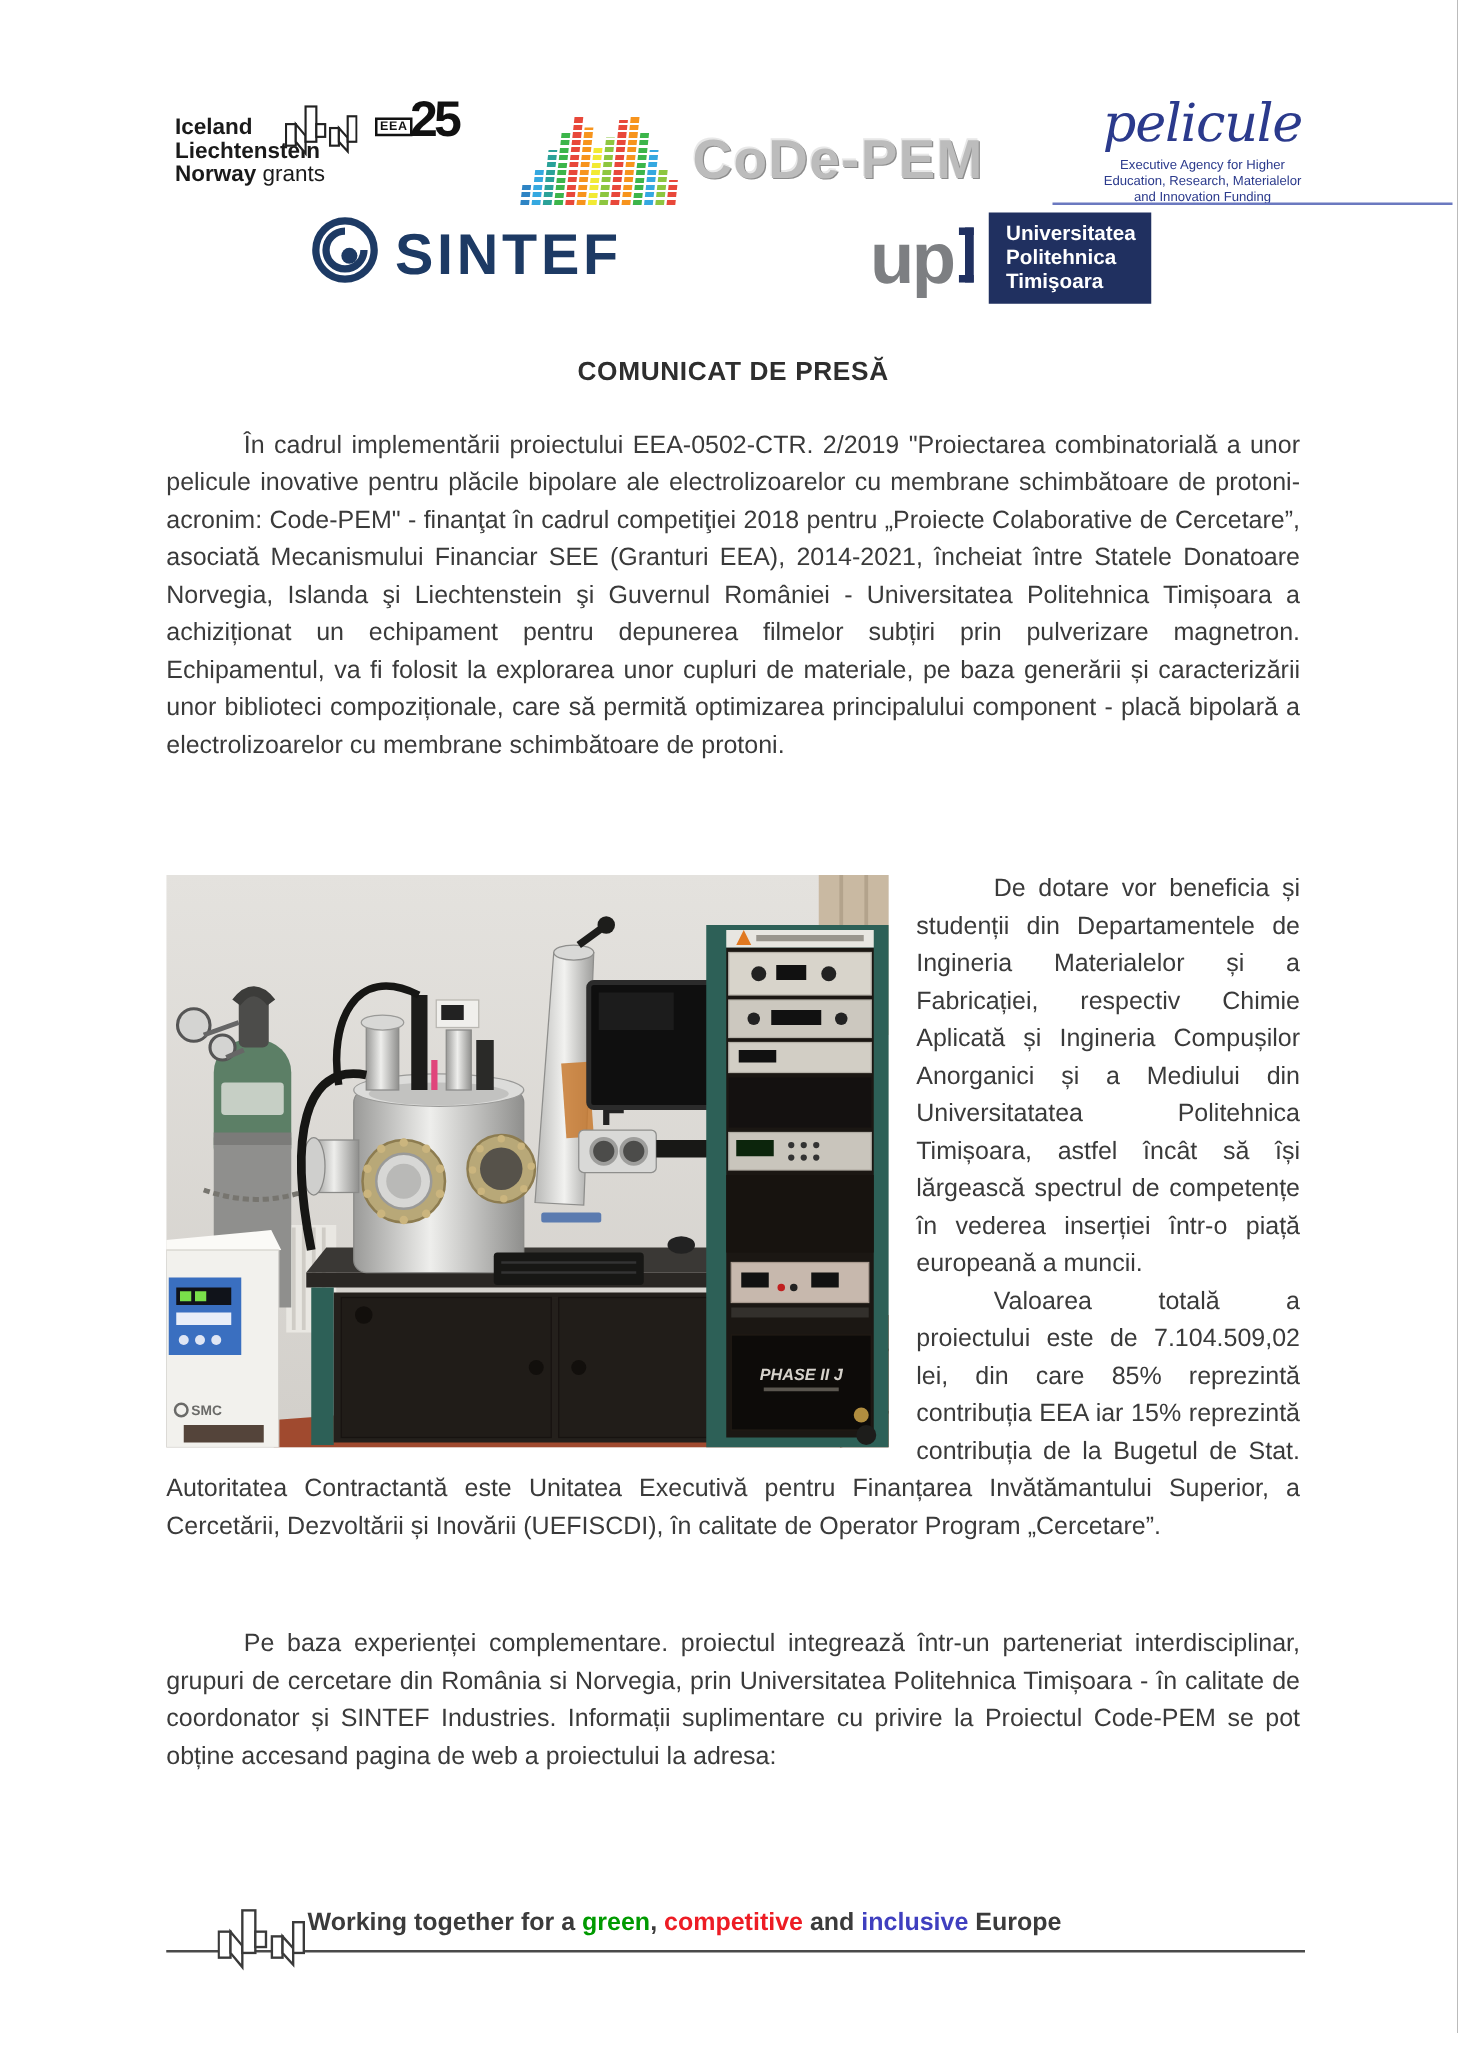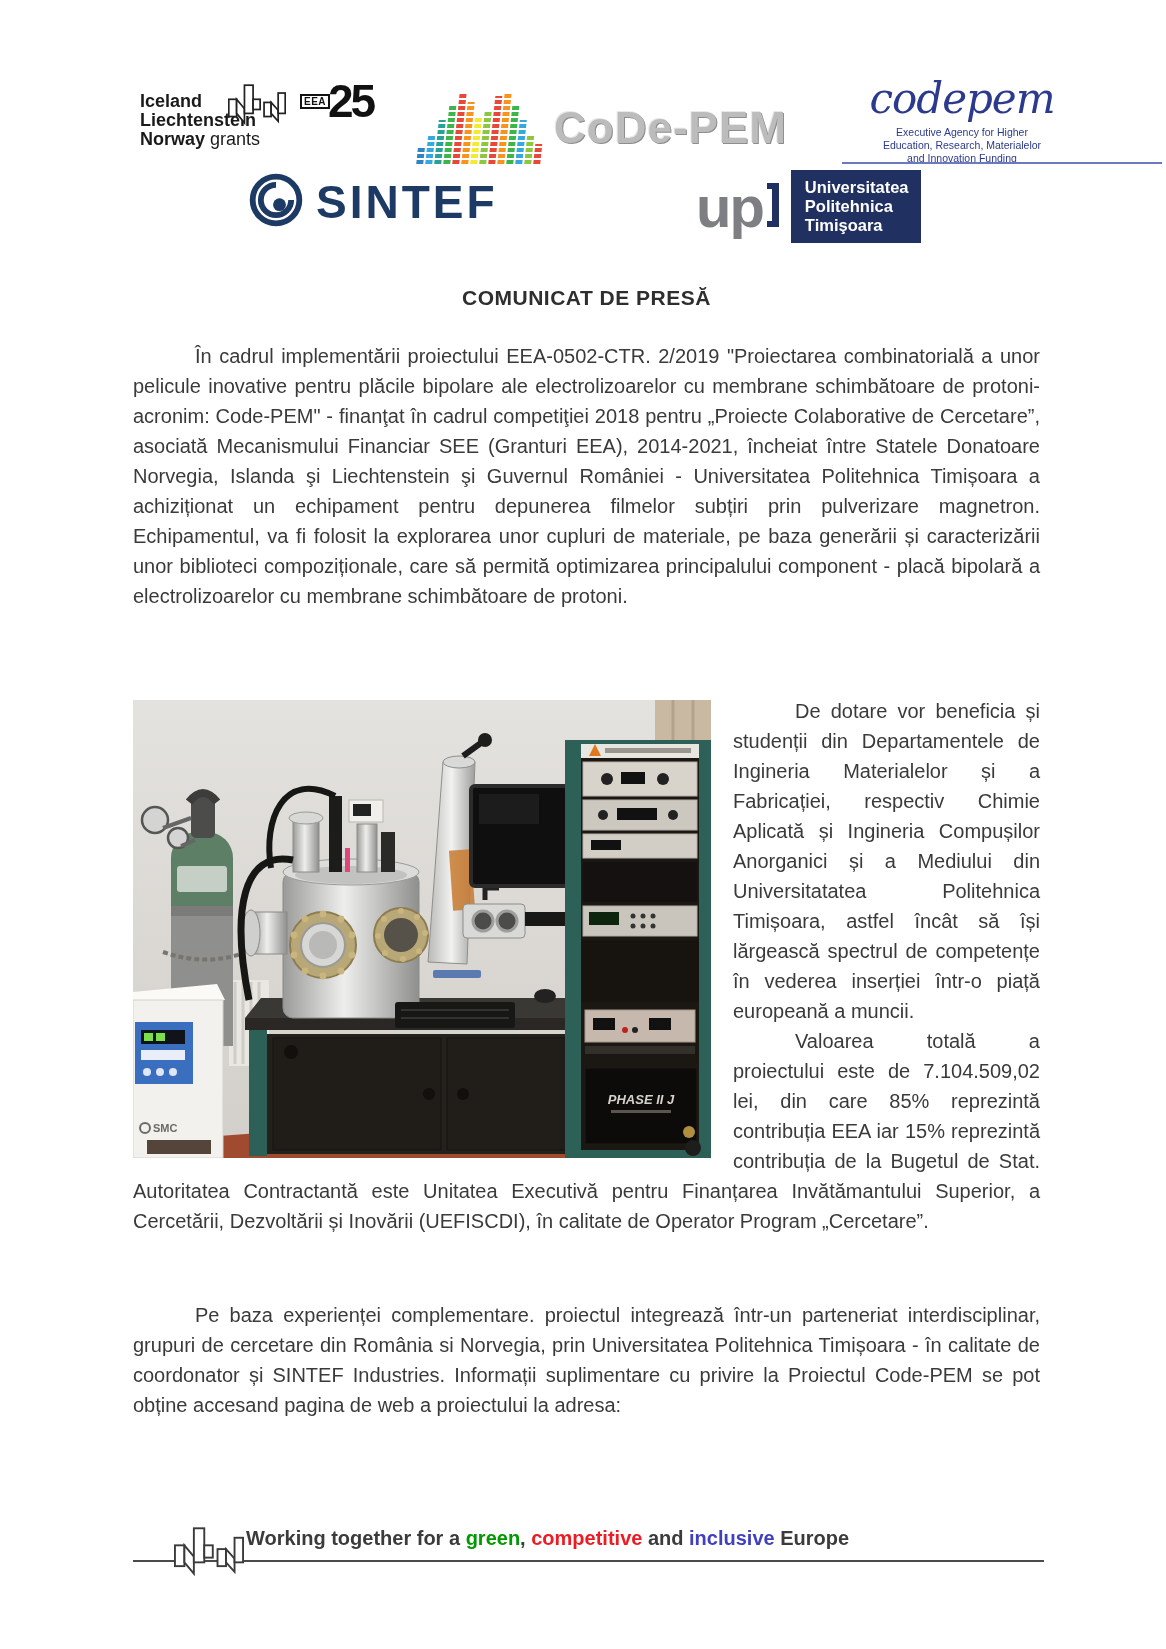--- a/index.html
+++ b/index.html
@@ -8,21 +8,21 @@
     background:#ffffff; overflow:hidden;
     font-family:"Liberation Sans", sans-serif; color:#3a3a3a;
   }
   
   .hdr{position:absolute;}
   .grants-text{left:140px; top:92px; font-size:18px; font-weight:bold; line-height:19px; color:#1a1a1a;}
   .grants-text .thin{font-weight:normal;}
   .grants-bars{left:228px; top:80px;}
   .eea25{left:300px; top:80px; width:82px; height:58px; color:#111;}
   .eea25 .box{position:absolute; left:0; top:14px; border:2.5px solid #111; font-size:10px; font-weight:bold; padding:0 2px; letter-spacing:.5px;}
-  .eea25 .num{position:absolute; left:28px; top:-6px; font-size:46px; font-weight:bold; letter-spacing:-3px;}
+  .eea25 .num{position:absolute; left:28px; top:-6px; font-size:40px; font-weight:bold; letter-spacing:-3px;}
   .codepem{left:420px; top:92px; display:flex; align-items:center;text-align:right;}
   .eq{display:flex; align-items:flex-end; gap:2px; height:72px; transform:skewX(-6deg);}
   .eq i{width:7px; display:block;}
   .codepem-text{margin-left:10px; font-size:44px; font-weight:bold; letter-spacing:1px;
      color:#bcbcbc; text-shadow:1px 1px 0 #8d8d8d, -1px -1px 0 #e8e8e8;}
   .uefiscdi{left:842px; top:76px; width:240px; text-align:center; color:#2b3a8c;}
   .uefiscdi .script{font-family:"DejaVu Serif", serif; font-style:italic; font-size:42px; line-height:46px; letter-spacing:-1px;}
   .uefiscdi .tag{font-size:10.5px; line-height:13px; margin-top:4px;}
   .uefiscdi .uline{position:absolute; left:0; top:86px; width:320px; height:2px; background:#6b79c0;}
   .sintef{left:248px; top:172px; display:flex; align-items:center;}
@@ -90,21 +90,21 @@
       <i style="height:72px;background:repeating-linear-gradient(to top,#f7941d 0 4px,#fff 4px 6px)"></i>
       <i style="height:58px;background:repeating-linear-gradient(to top,#3cb54a 0 4px,#fff 4px 6px)"></i>
       <i style="height:44px;background:repeating-linear-gradient(to top,#35a8e0 0 4px,#fff 4px 6px)"></i>
       <i style="height:30px;background:repeating-linear-gradient(to top,#8dc63f 0 4px,#fff 4px 6px)"></i>
       <i style="height:20px;background:repeating-linear-gradient(to top,#e8483a 0 4px,#fff 4px 6px)"></i>
     </div>
     <div class="codepem-text">CoDe-PEM</div>
   </div>
 
   <div class="hdr uefiscdi">
-    <div class="script">codepem</div>
+    <div class="script">pelicule</div>
     <div class="uline"></div>
     <div class="tag">
       <div>Executive Agency for Higher</div>
       <div>Education, Research, Materialelor</div>
       <div>and Innovation Funding</div>
     </div>
   </div>
 
   <div class="hdr sintef">
     <span>

